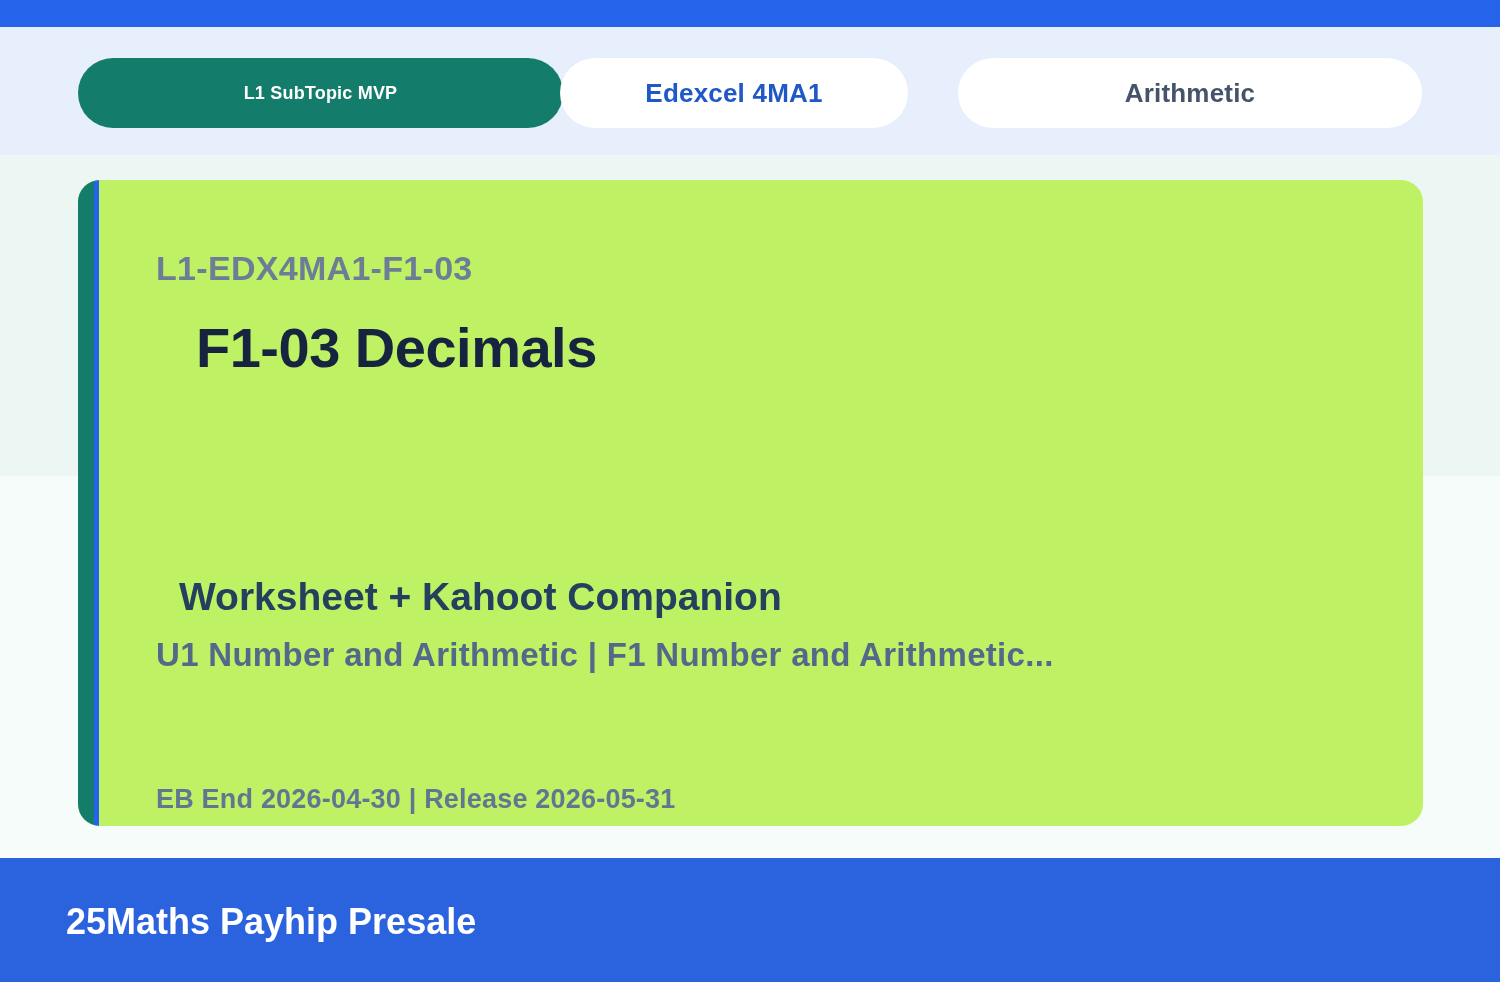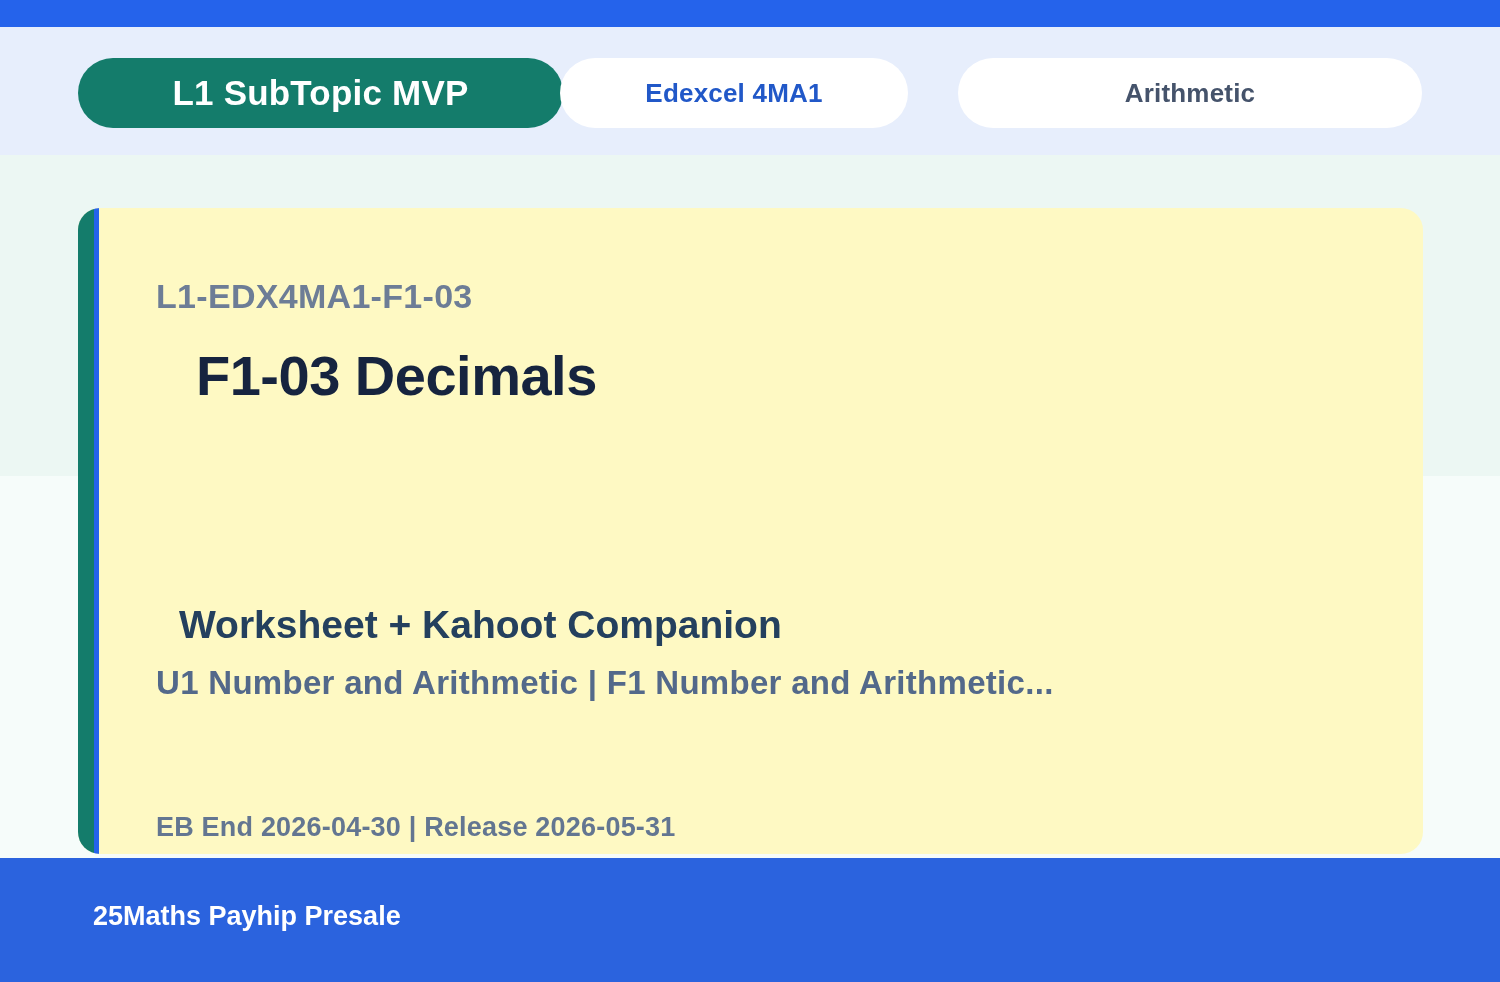--- a/index.html
+++ b/index.html
@@ -37,40 +37,40 @@
     border-radius:35px;
     display:flex; align-items:center; justify-content:center;
     font-weight:bold;
     letter-spacing:0.2px;
     white-space:nowrap;
   }
   .pill-1{
     left:78px; width:485px;
     background:#147c6b;
     color:#ffffff;
-    font-size:35px;
+    font-size:18px;
   }
   .pill-2{
     left:560px; width:348px;
     background:#ffffff;
     color:#2158c8;
     font-size:26px;
   }
   .pill-3{
     left:958px; width:464px;
     background:#ffffff;
     color:#45536b;
     font-size:26px;
   }
 
   
   .card{
-    position:absolute; left:78px; top:208px;
+    position:absolute; left:78px; top:180px;
     width:1345px; height:646px;
-    background:#fef9c3;
+    background:#bef264;
     border-radius:22px;
     overflow:hidden;
     padding-left:32px;
   }
   .accent-teal{
     position:absolute; left:0; top:0; width:16px; height:646px;
     background:#147c6b;
   }
   .accent-blue{
     position:absolute; left:16px; top:0; width:5px; height:646px;
@@ -134,22 +134,22 @@
     letter-spacing:0.2px;
     white-space:nowrap;
   }
 
   
   .footer{
     position:absolute; left:0; top:858px; width:1500px; height:124px;
     background:#2b63de;
   }
   .footer-left{
-    position:absolute; left:93px; top:43px;
-    font-size:27px; font-weight:bold; color:#ffffff;
+    position:absolute; left:66px; top:43px;
+    font-size:36px; font-weight:bold; color:#ffffff;
     white-space:nowrap;
   }
   .footer-right{
     position:absolute; right:78px; top:48px;
     font-size:30px; font-weight:bold; color:#ffffff;
     white-space:nowrap;
   }
 </style>
 </head>
 <body>

